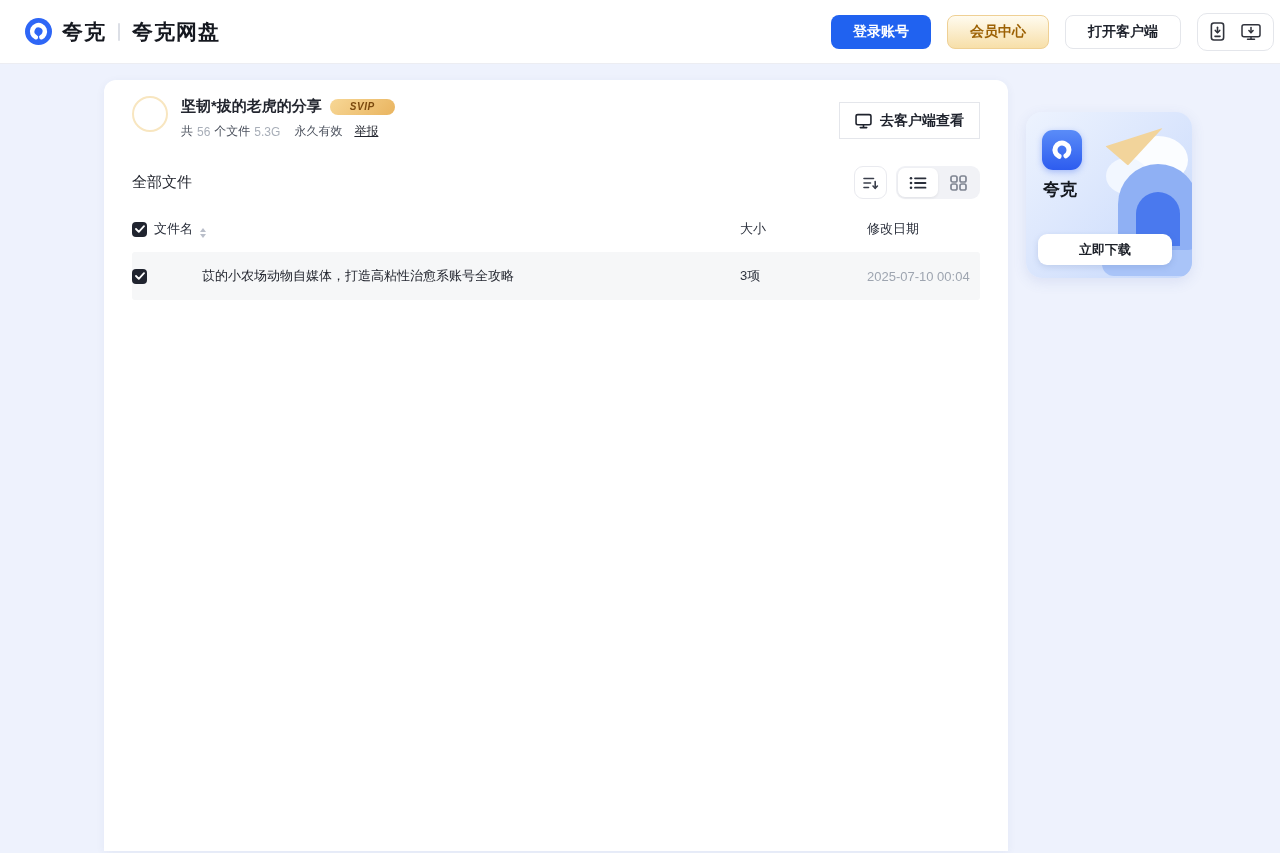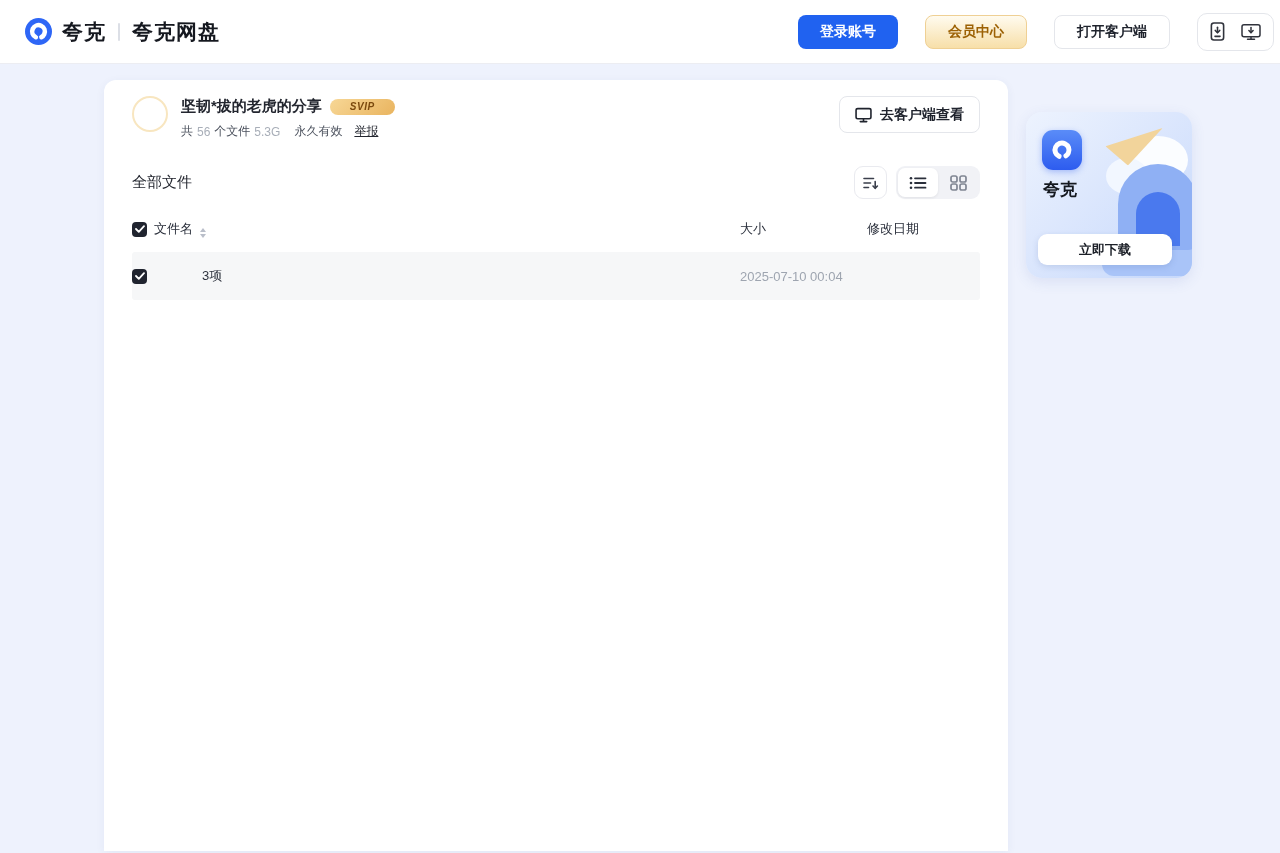--- a/index.html
+++ b/index.html
@@ -14,21 +14,21 @@
 
   
   .header {
     position:absolute; top:0; left:0; width:1280px; height:64px;
     background:#FFFFFF; border-bottom:1px solid #ECEDF2;
     display:flex; align-items:center; padding:0 6px 0 25px; z-index:5;
   }
   .logo-wrap { display:flex; align-items:center; gap:10px; cursor:pointer; }
   .logo-text { font-size:21px; font-weight:800; color:#15181F; letter-spacing:1px; }
   .logo-divider { width:2px; height:18px; background:#DCDFE6; border-radius:1px; margin:0 2px; }
-  .header-right { margin-left:auto; display:flex; align-items:center; gap:27px; }
+  .header-right { margin-left:auto; display:flex; align-items:center; gap:16px; }
   .btn { height:34px; border-radius:8px; font-size:14px; font-weight:700; cursor:pointer;
          display:flex; align-items:center; justify-content:center; padding:0 22px; border:none;
          font-family:inherit; }
   .btn-login { background:#2062F0; color:#FFFFFF; }
   .btn-member { background:linear-gradient(180deg,#FFFBEF 0%,#F7DFA9 100%);
                 border:1px solid #EFD094; color:#9C6104; }
   .btn-client { background:#FFFFFF; border:1px solid #E4E6EB; color:#1F232D; }
   .icon-group { height:38px; border:1px solid #E4E6EB; border-radius:10px; background:#fff;
                 display:flex; align-items:center; gap:16px; padding:0 12px; }
   .icon-btn { background:none; border:none; cursor:pointer; display:flex; align-items:center; }
@@ -52,23 +52,23 @@
   .share-meta { margin-top:7px; font-size:12px; color:#4A505C; display:flex; align-items:center; }
   .meta-light { color:#A8AEB8; margin:0 4px; }
   .meta-gap { margin-left:10px; }
   .report-link { color:#23262F; text-decoration:underline; margin-left:12px; cursor:pointer; }
 
   .share-actions { margin-left:auto; display:flex; gap:16px; }
   .search-box { width:212px; height:37px; border:1px solid #E6E8EE; border-radius:8px;
                 display:flex; align-items:center; gap:7px; padding:0 11px; background:#fff; }
   .search-box input { border:none; outline:none; width:100%; font-size:13px; color:#23262F; font-family:inherit; }
   .search-box input::placeholder { color:#BCC1CB; }
-  .client-view-btn { height:37px; background:#fff; border:1px solid #E4E6EB; border-radius:8px;
+  .client-view-btn { height:37px; background:#fff; border:1px solid #E4E6EB; border-radius:0;
                      display:flex; align-items:center; gap:8px; padding:0 15px;
-                     font-size:14px; font-weight:700; color:#1F232D; cursor:pointer; font-family:inherit; }
+                     font-size:14px; font-weight:700; color:#1F232D; cursor:pointer; font-family:inherit;margin-top:6px; }
 
   .section-row { display:flex; align-items:center; margin:26px 28px 0; }
   .section-title { font-size:15px; font-weight:500; color:#23262F; }
   .section-actions { margin-left:auto; display:flex; align-items:center; gap:9px; }
   .sort-btn { width:33px; height:33px; border:1px solid #E9EAEF; border-radius:9px; background:#fff;
               display:flex; align-items:center; justify-content:center; cursor:pointer; }
   .view-toggle { width:84px; height:33px; background:#F1F2F6; border-radius:9px; display:flex; padding:2px; }
   .vt-btn { flex:1; display:flex; align-items:center; justify-content:center; border:none;
             background:transparent; border-radius:7px; cursor:pointer; }
   .vt-btn.active { background:#FFFFFF; box-shadow:0 1px 3px rgba(0,0,0,.07); }
@@ -257,20 +257,21 @@
     <span>修改日期</span>
   </div>
 
   <div class="trow">
     <div class="checkbox">
       <svg width="10" height="8" viewBox="0 0 10 8">
           <polyline points="1,4 3.8,6.8 9,1.2" fill="none" stroke="#FFFFFF" stroke-width="1.8" stroke-linecap="round" stroke-linejoin="round"></polyline>
         </svg>
     </div>
     <div class="file-icon-slot"></div>
+    <span class="cell-name">苡的小农场动物自媒体，打造高粘性治愈系账号全攻略</span>
     <span class="cell-size">3项</span>
     <span class="cell-date">2025-07-10 00:04</span>
   </div>
 </div>
 
 <div class="promo">
   <div class="deco deco-cloud"></div>
   <div class="deco deco-cloud2"></div>
   <div class="deco deco-plane"></div>
   <div class="deco deco-base"></div>

